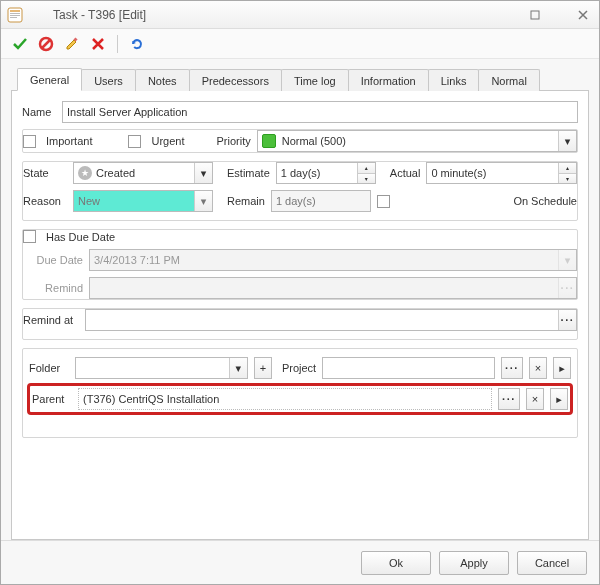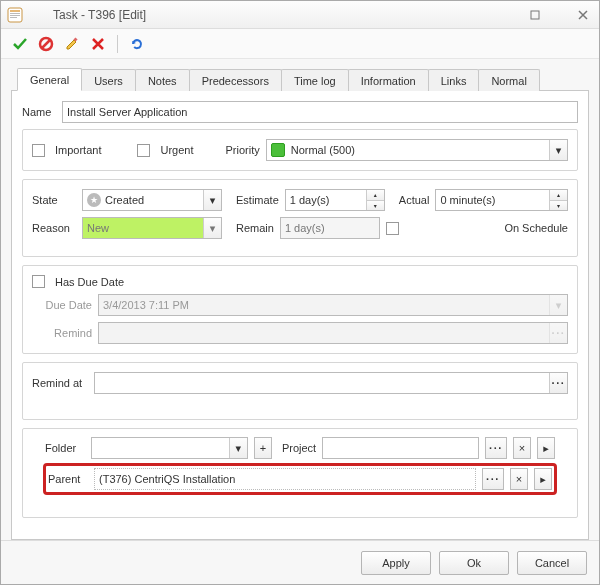--- a/index.html
+++ b/index.html
@@ -108,21 +108,21 @@
     cursor:pointer;
   }
   .spin-btns { position:absolute; right:0; top:0; bottom:0; width:18px;
     border-left:1px solid #ccc; display:flex; flex-direction:column;}
   .spin-btns div{flex:1;display:flex;align-items:center;justify-content:center;font-size:6px;background:linear-gradient(#fdfdfd,#eee);}
   .spin-btns div:first-child{border-bottom:1px solid #ccc;}
   .chk { width:13px; height:13px; border:1px solid #999; background:#fff; display:inline-block; margin-right:4px; vertical-align:middle;}
 
   .group {
     border:1px solid #d6d6d6; border-radius:2px;
-    padding:9px; margin-bottom:8px;
+    padding:0; margin-bottom:8px;
     background:#fff;
   }
 
   .mini-btn {
     height:22px; min-width:18px; border:1px solid #bbb;
     background:linear-gradient(#fdfdfd,#eee);
     display:flex;align-items:center;justify-content:center;
     font-size:11px; cursor:pointer; padding:0 3px;
   }
 
@@ -271,21 +271,21 @@
           <div class="combo" style="flex:1">
             <span>0 minute(s)</span>
             <span class="spin-btns">
                 <div>▴</div>
                 <div>▾</div>
               </span>
           </div>
         </div>
         <div class="row" style="margin-bottom:8px">
           <span class="lbl" style="width:44px">Reason</span>
-          <div class="combo" style="width:140px;background:#bef264;color:#777">
+          <div class="combo" style="width:140px;background:#5eead4;color:#777">
             <span>New</span>
             <span class="drop-btn">▾</span>
           </div>
           <span class="lbl" style="margin-left:8px">Remain</span>
           <div class="combo" style="width:100px;background:#f5f5f5;color:#777">
             <span>1 day(s)</span>
           </div>
           <span style="flex:1;display:flex;justify-content:space-between;align-items:center;gap:4px;">
             <span class="chk"></span>
             <span class="lbl">On Schedule</span>
@@ -308,30 +308,30 @@
         <div class="row" style="margin-bottom:0">
           <span class="lbl" style="width:60px;text-align:right;color:#999">Remind</span>
           <div class="combo" style="flex:1;background:#f3f3f3;color:#999">
             <span></span>
             <span class="drop-btn ellipsis-btn" style="opacity:.4">···</span>
           </div>
         </div>
       </div>
 
       <div class="group">
-        <div class="row" style="margin-bottom:16px">
+        <div class="row" style="margin-bottom:8px">
           <span class="lbl" style="width:56px">Remind at</span>
           <div class="combo" style="flex:1">
             <span></span>
             <span class="drop-btn ellipsis-btn">···</span>
           </div>
         </div>
       </div>
 
-      <div class="group" style="padding:8px 22px;">
+      <div class="group" style="padding:8px 6px;">
         <div class="row">
           <span class="lbl" style="width:40px">Folder</span>
           <div class="combo" style="flex:1">
             <span></span>
             <span class="drop-btn">▾</span>
           </div>
           <span class="mini-btn">+</span>
           <span class="lbl" style="margin-left:4px">Project</span>
           <div class="combo" style="flex:1">
             <span></span>
@@ -349,18 +349,18 @@
           <span class="mini-btn ellipsis-btn">···</span>
           <span class="mini-btn">×</span>
           <span class="mini-btn">▸</span>
         </div>
       </div>
 
     </div>
   </div>
 
   <div class="footer">
+    <div class="btn">Ok</div>
     <div class="btn">Apply</div>
-    <div class="btn">Ok</div>
     <div class="btn">Cancel</div>
   </div>
 
 </div>
 
 </body></html>

